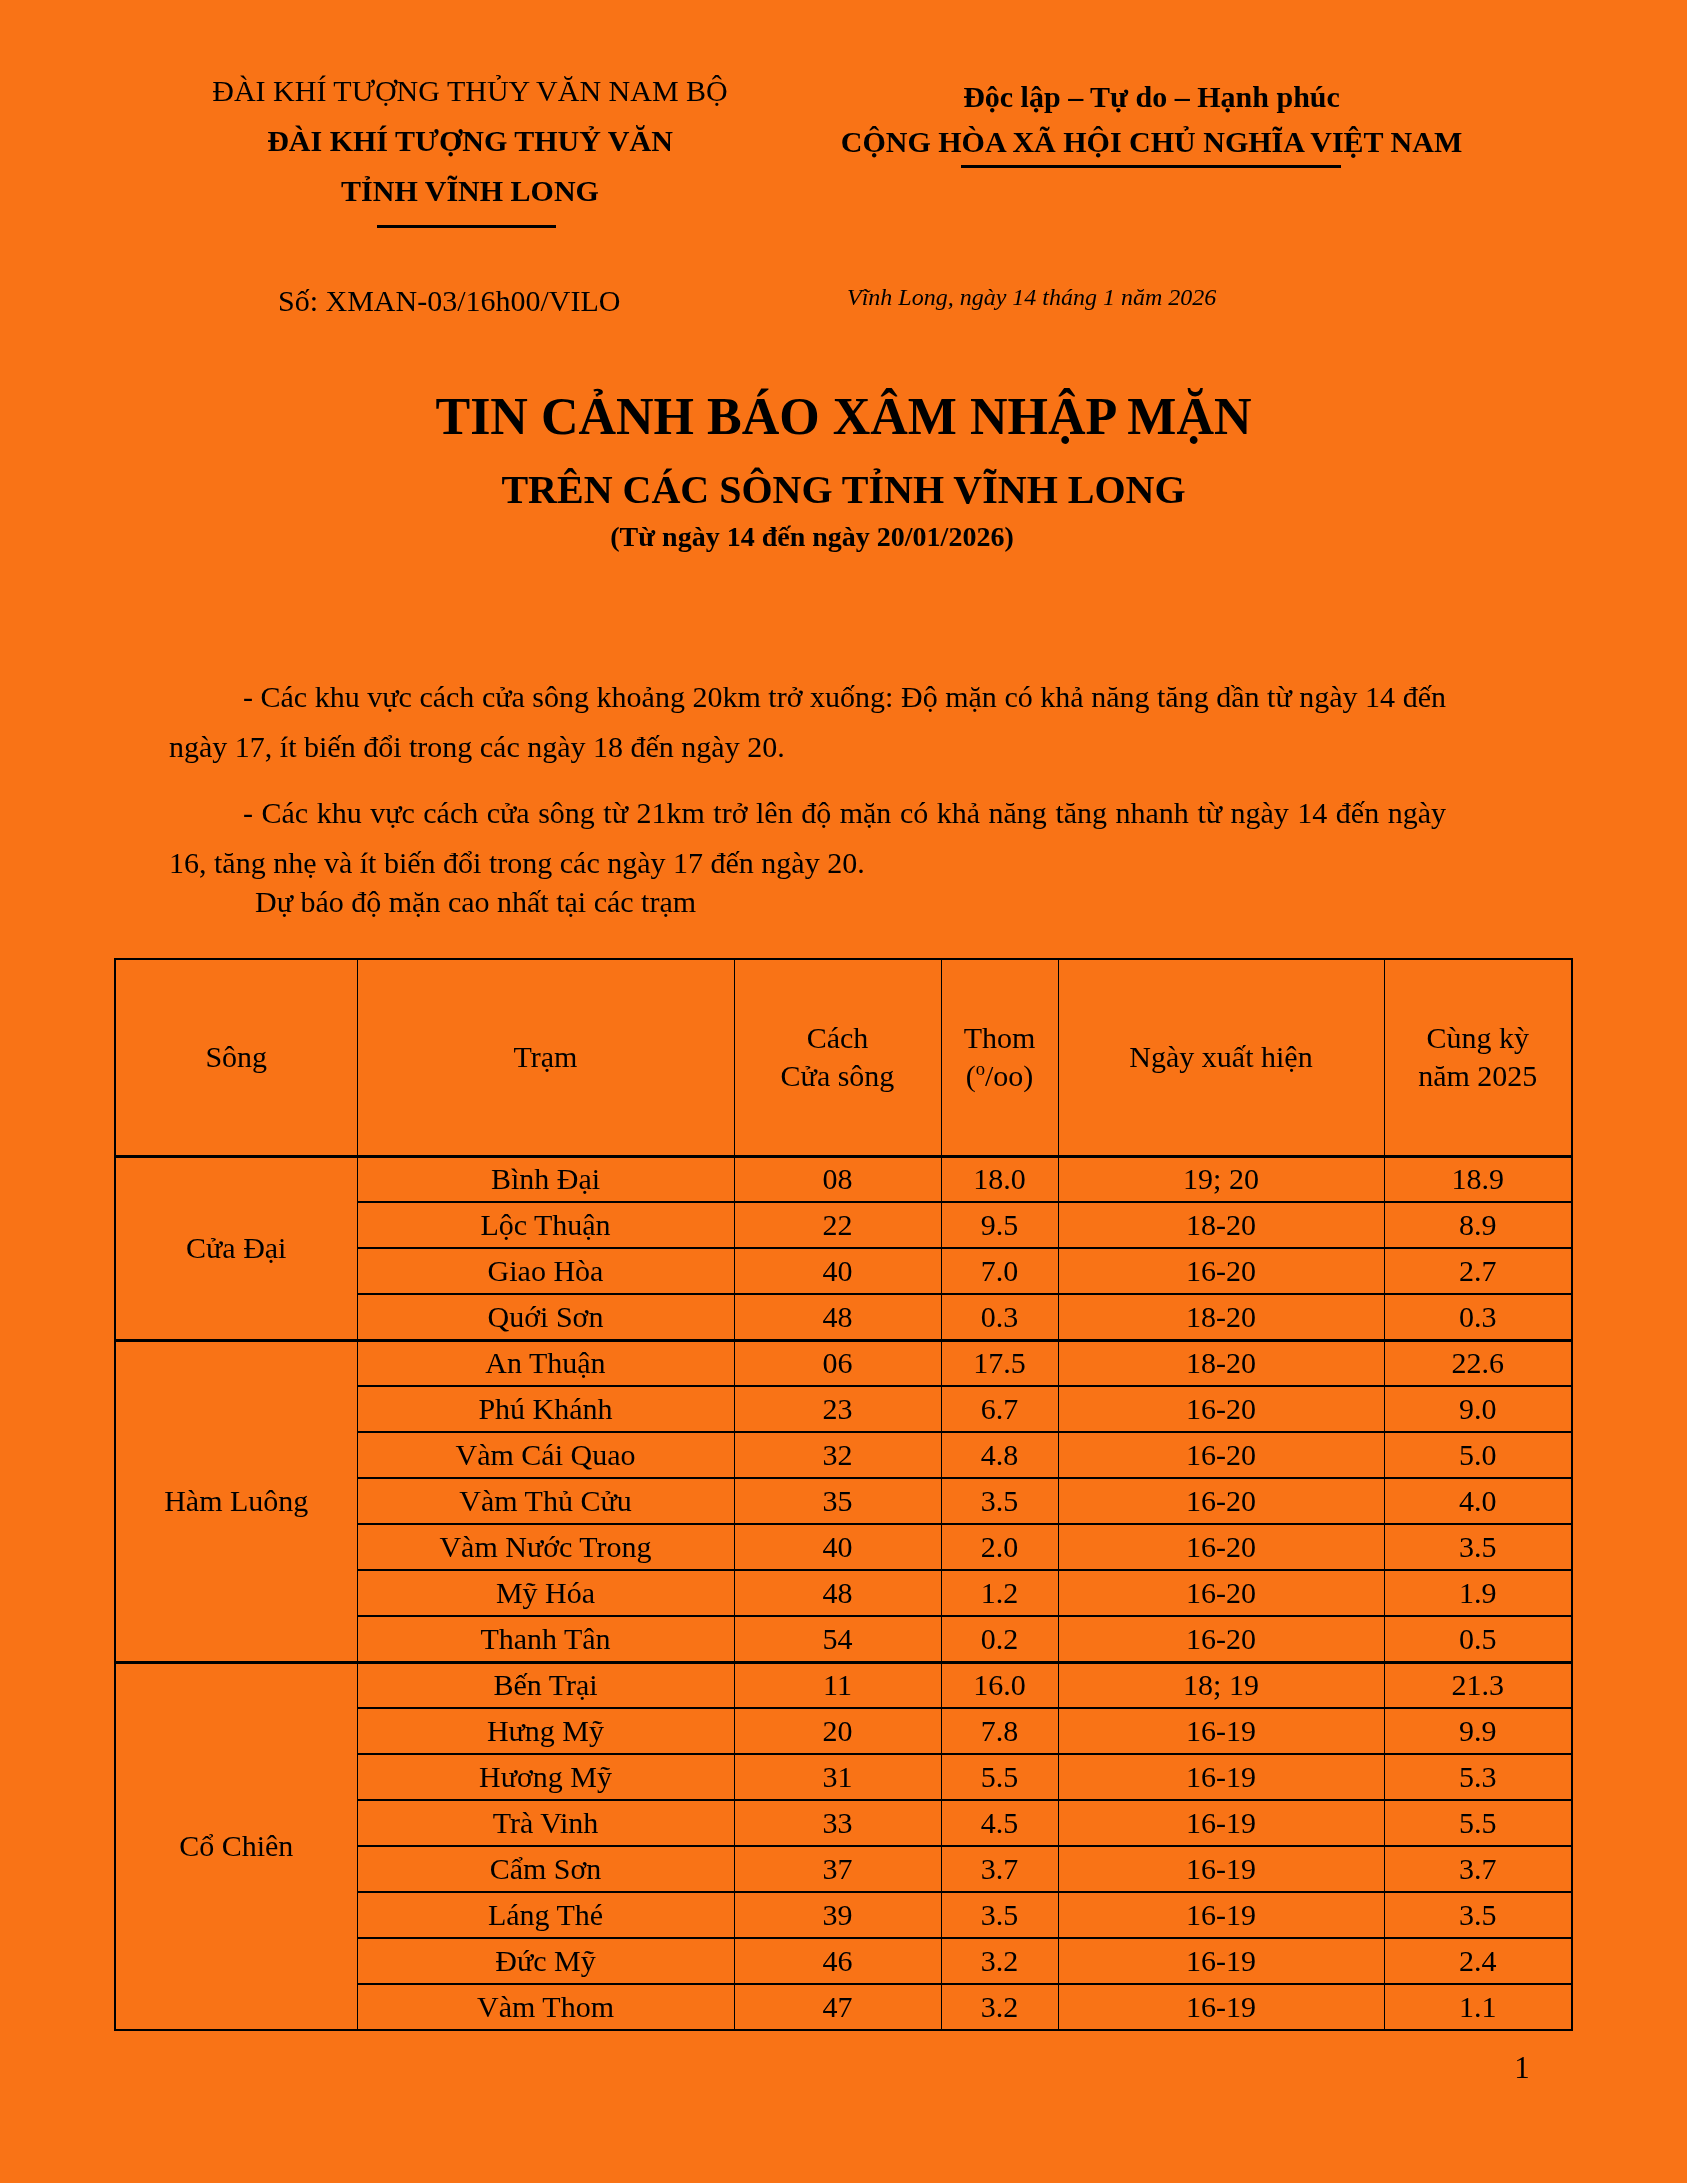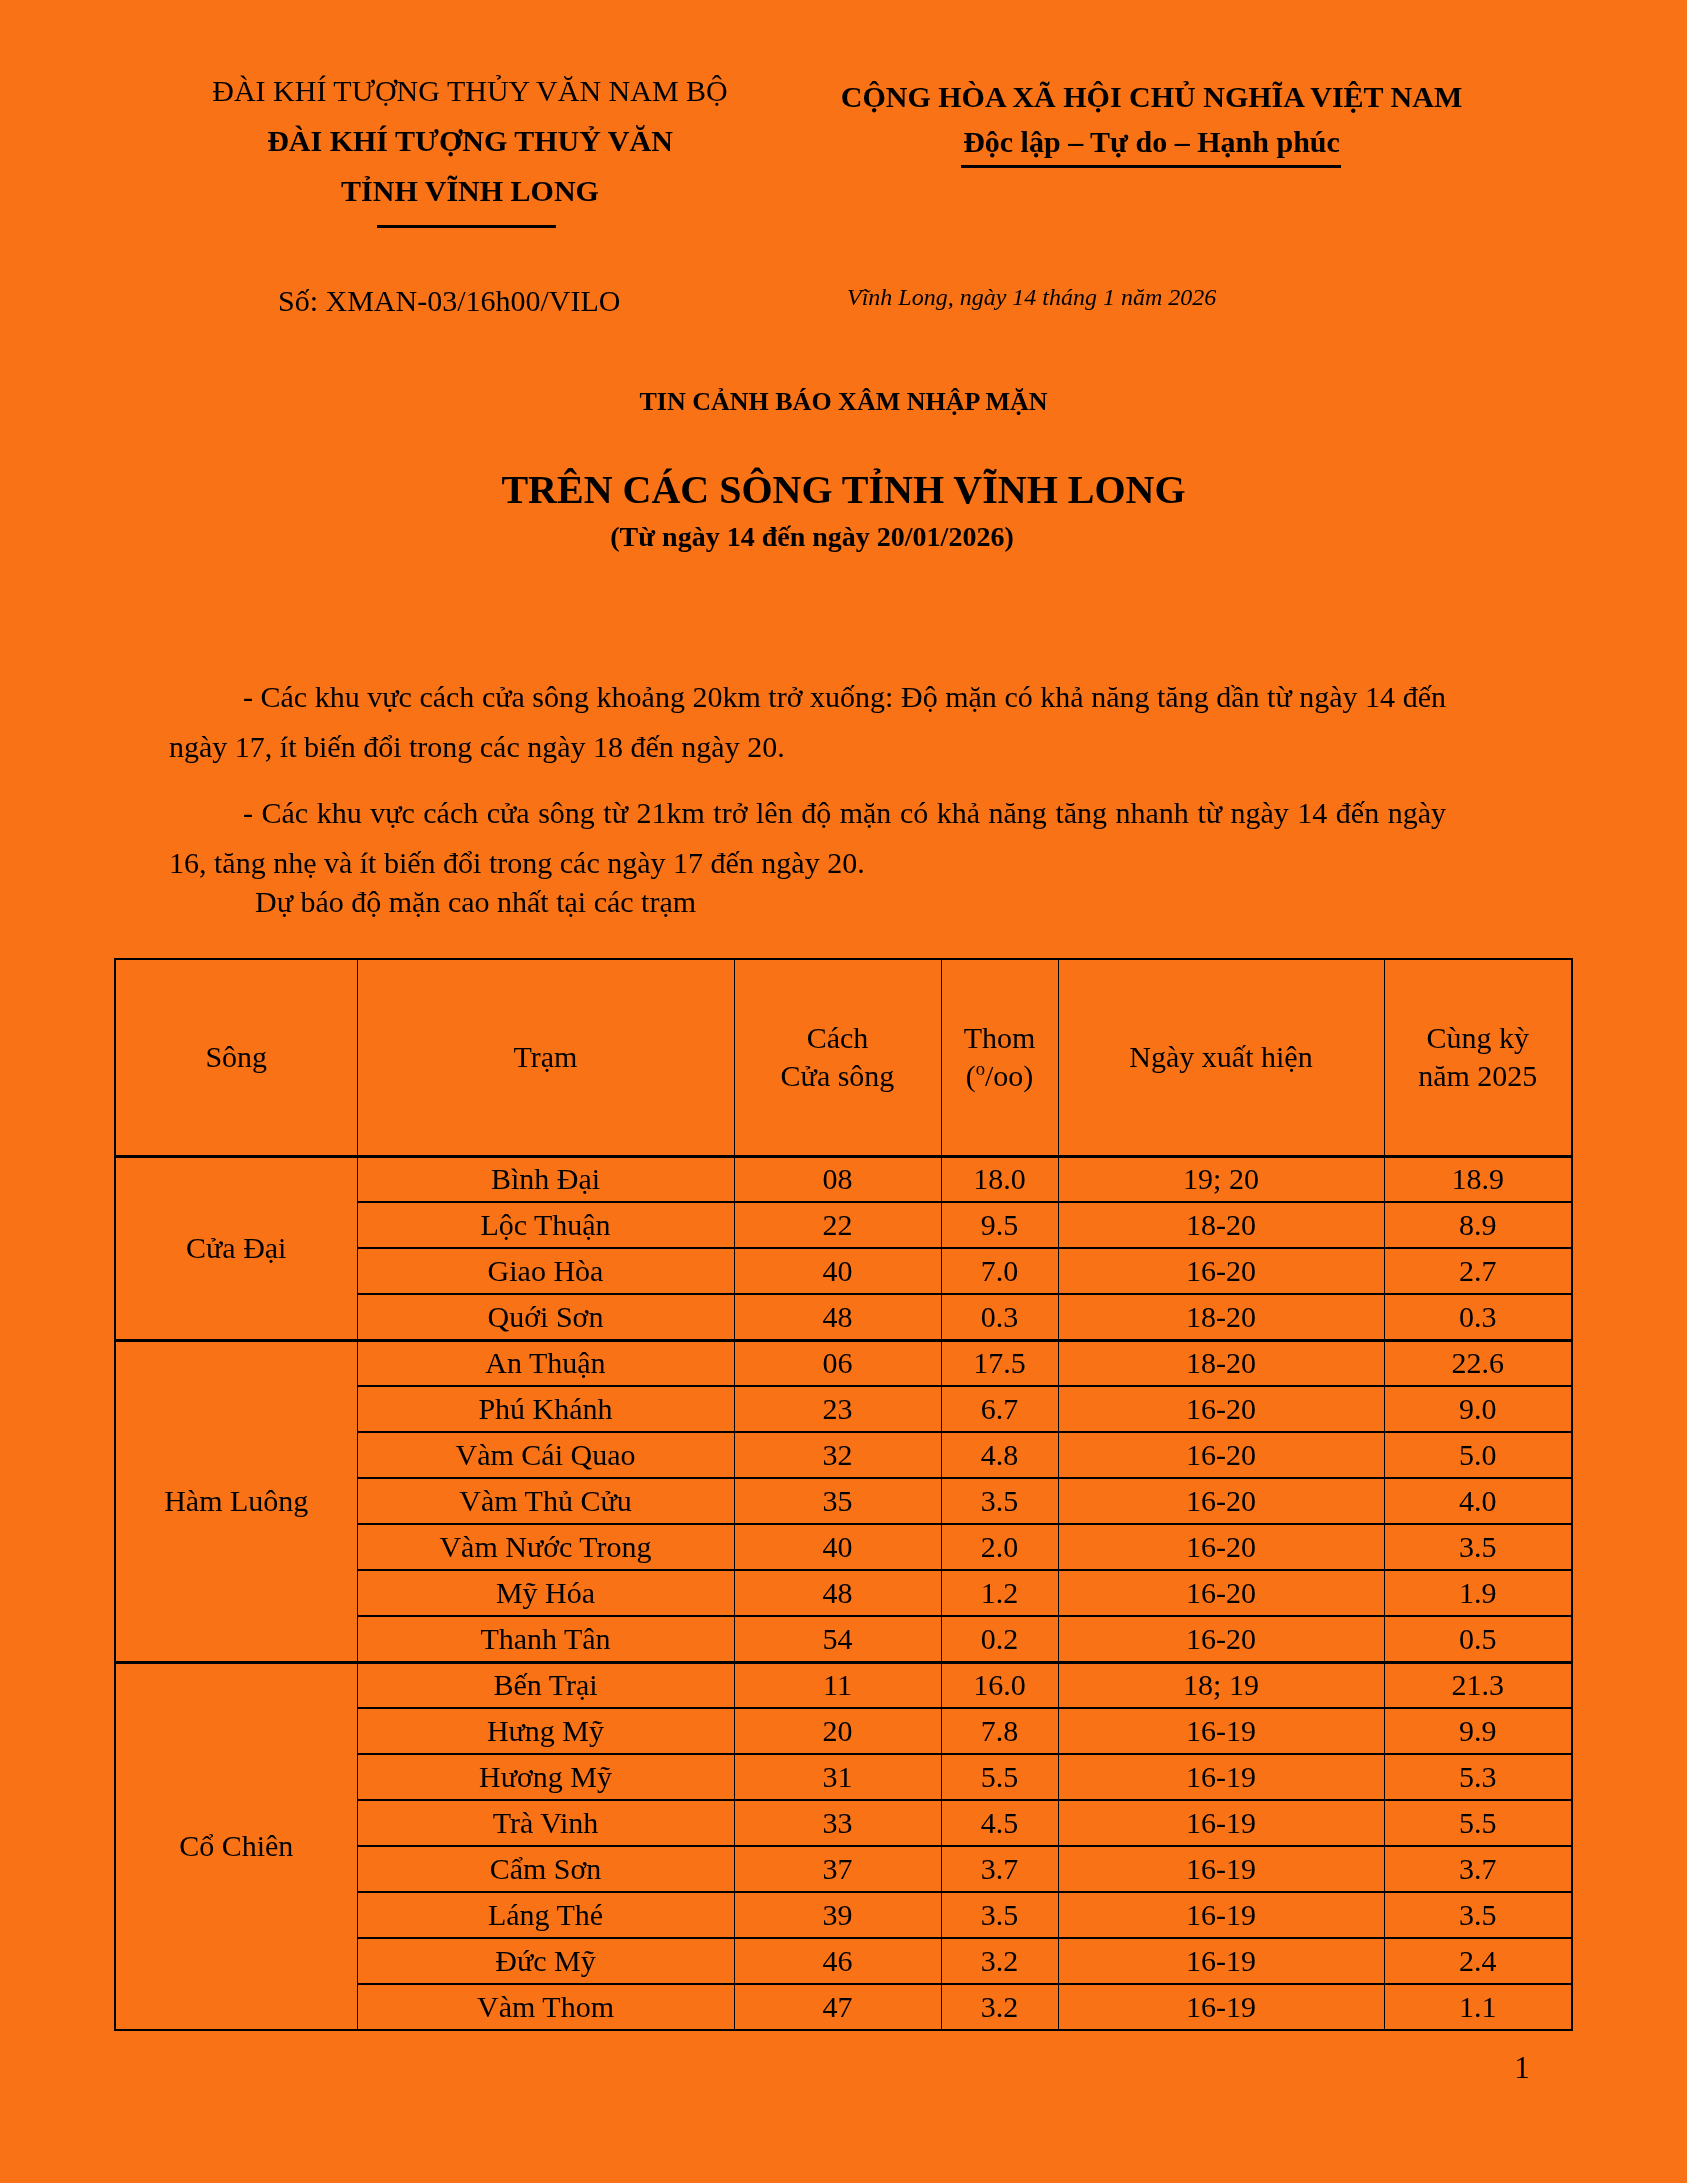--- a/index.html
+++ b/index.html
@@ -30,21 +30,21 @@
   }
   .hdr-right-underline {
     left: 961px; top: 165px; width: 380px; height: 3.3px; background: #000;
   }
 
   
   .doc-number { left: 278px; top: 284px; font-size: 30px; }
   .place-date { left: 847px; top: 284px; font-size: 24px; font-style: italic; }
 
   
-  .title-1 { left: 0; top: 387px; width: 1687px; text-align: center; font-size: 26px; font-weight: bold; }
+  .title-1 { left: 0; top: 387px; width: 1687px; text-align: center; font-size: 52px; font-weight: bold; }
   .title-2 { left: 0; top: 466px; width: 1687px; text-align: center; font-size: 40px; font-weight: bold; }
   .title-3 { left: 0; top: 521px; width: 1624px; text-align: center; font-size: 28px; font-weight: bold; }
 
   
   .body-text {
     left: 153px; top: 656px; width: 1309px;
     font-size: 30px; line-height: 50px; text-align: justify;
   }
   .body-text p { margin: 16px; text-indent: 74px; }
 
@@ -85,22 +85,22 @@
 <div class="page">
 
   <div class="abs hdr-left">
     <div class="l1">ĐÀI KHÍ TƯỢNG THỦY VĂN NAM BỘ</div>
     <div class="l2">ĐÀI KHÍ TƯỢNG THUỶ VĂN</div>
     <div class="l3">TỈNH VĨNH LONG</div>
   </div>
   <div class="abs hdr-left-underline"></div>
 
   <div class="abs hdr-right">
+    <div>Độc lập – Tự do – Hạnh phúc</div>
     <div>CỘNG HÒA XÃ HỘI CHỦ NGHĨA VIỆT NAM</div>
-    <div>Độc lập – Tự do – Hạnh phúc</div>
   </div>
   <div class="abs hdr-right-underline"></div>
 
   <div class="abs doc-number">Số: XMAN-03/16h00/VILO</div>
   <div class="abs place-date">Vĩnh Long, ngày 14 tháng 1 năm 2026</div>
 
   <div class="abs title-1">TIN CẢNH BÁO XÂM NHẬP MẶN</div>
   <div class="abs title-2">TRÊN CÁC SÔNG TỈNH VĨNH LONG</div>
   <div class="abs title-3">(Từ ngày 14 đến ngày 20/01/2026)</div>
 

